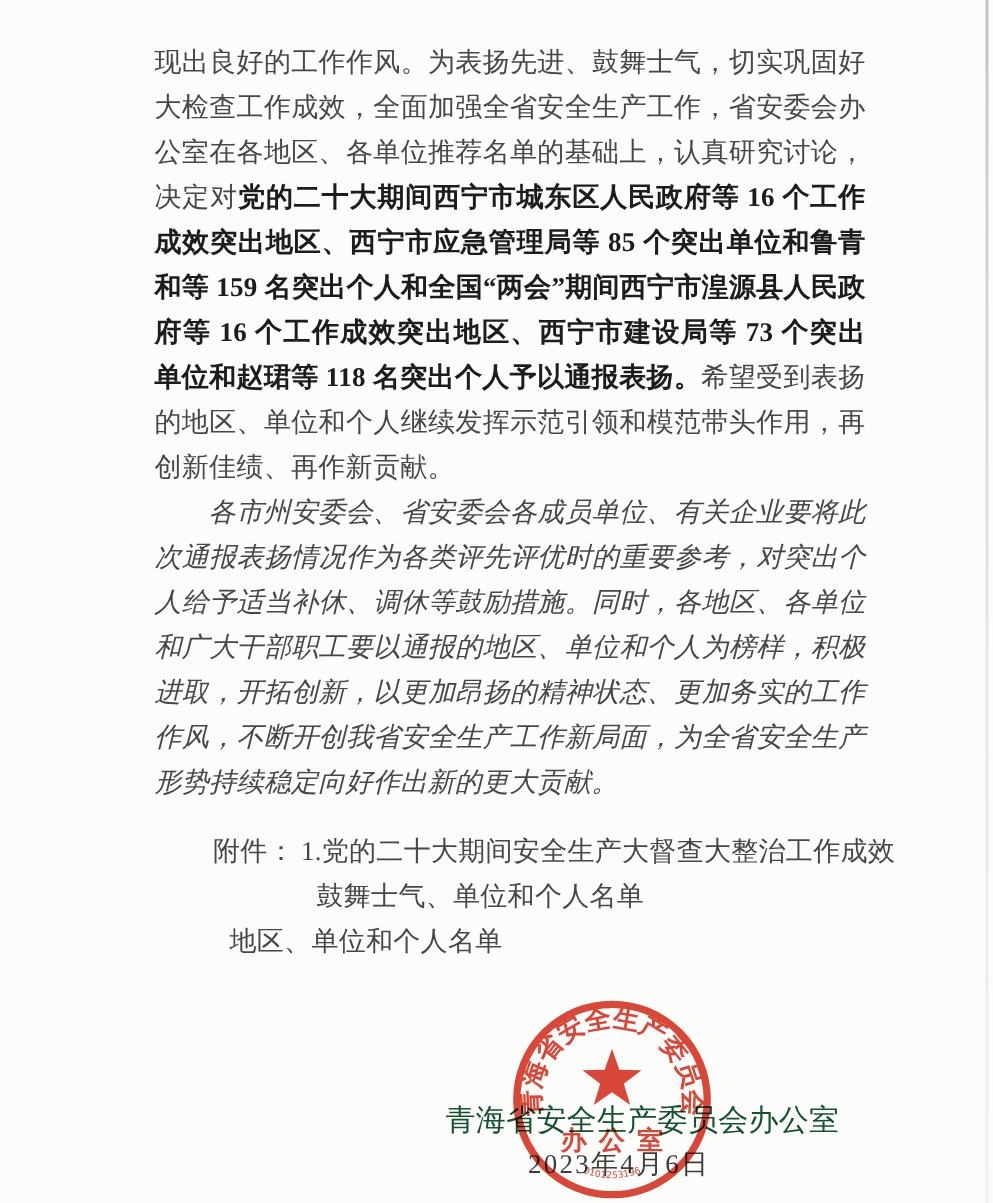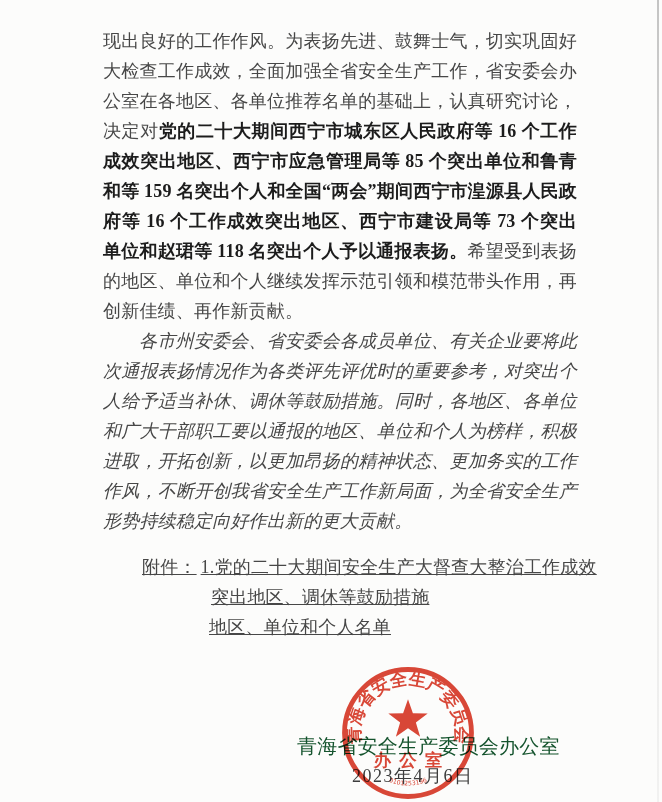--- a/index.html
+++ b/index.html
@@ -24,25 +24,25 @@
     position: absolute; left: 103px; top: 26px; width: 474px;
     font-size: 18px; line-height: 30px;
     color: #474747;
     letter-spacing: 0.2px;
     text-align: justify;
   }
   .para { margin: 0; }
   .para.indent { text-indent: 2em; font-style: italic; }
   .hei { font-weight: 700; color: #1c1c1c; }
   .attachment { margin-top: 16px; color: #474747; }
-  .att-line { white-space: nowrap; text-decoration: underline; }
+  .att-line { white-space: nowrap; }
   .att-line.l1 { margin-left: 39px; }
   .att-line.l2 { margin-left: 108px; }
   .att-line.l3 { margin-left: 88px; }
-  .att-line.l4 { margin-left: 106px; }
+  .att-line.l4 { margin-left: 50px; }
   .att-label { margin-right: 4px; }
   .signature {
     position: absolute; left: 297px; top: 733px;
     font-size: 20px; color: #14532d; letter-spacing: 0.2px;
     white-space: nowrap; z-index: 2;
   }
   .date {
     position: absolute; left: 352px; top: 764px;
     font-size: 18px; color: #3d3d3d; letter-spacing: 1.5px;
     white-space: nowrap; z-index: 2;
@@ -64,21 +64,21 @@
 <body>
 
 <div class="page">
 
   <div class="content">
     <p class="para"><span>现出良好的工作作风。为表扬先进、鼓舞士气，切实巩固好大检查工作成效，全面加强全省安全生产工作，省安委会办公室在各地区、各单位推荐名单的基础上，认真研究讨论，决定对</span><span class="hei">党的二十大期间西宁市城东区人民政府等 16 个工作成效突出地区、西宁市应急管理局等 85 个突出单位和鲁青和等 159 名突出个人和全国“两会”期间西宁市湟源县人民政府等 16 个工作成效突出地区、西宁市建设局等 73 个突出单位和赵珺等 118 名突出个人予以通报表扬。</span><span>希望受到表扬的地区、单位和个人继续发挥示范引领和模范带头作用，再创新佳绩、再作新贡献。</span></p>
     <p class="para indent">各市州安委会、省安委会各成员单位、有关企业要将此次通报表扬情况作为各类评先评优时的重要参考，对突出个人给予适当补休、调休等鼓励措施。同时，各地区、各单位和广大干部职工要以通报的地区、单位和个人为榜样，积极进取，开拓创新，以更加昂扬的精神状态、更加务实的工作作风，不断开创我省安全生产工作新局面，为全省安全生产形势持续稳定向好作出新的更大贡献。</p>
 
     <div class="attachment">
       <div class="att-line l1"><span class="att-label">附件：</span><span>1.党的二十大期间安全生产大督查大整治工作成效</span></div>
-      <div class="att-line l2">突出地区、调休等鼓励措施</div>
+      <div class="att-line l2">鼓舞士气、单位和个人名单</div>
       <div class="att-line l4">地区、单位和个人名单</div>
     </div>
   </div>
 
   <div class="signature">青海省安全生产委员会办公室</div>
 
   <div class="date">2023年4月6日</div>
 
   <svg class="seal" viewBox="0 0 200 200" xmlns="http://www.w3.org/2000/svg">
     <circle class="seal-ring" cx="100" cy="100" r="92" stroke="#d93a28"></circle>

